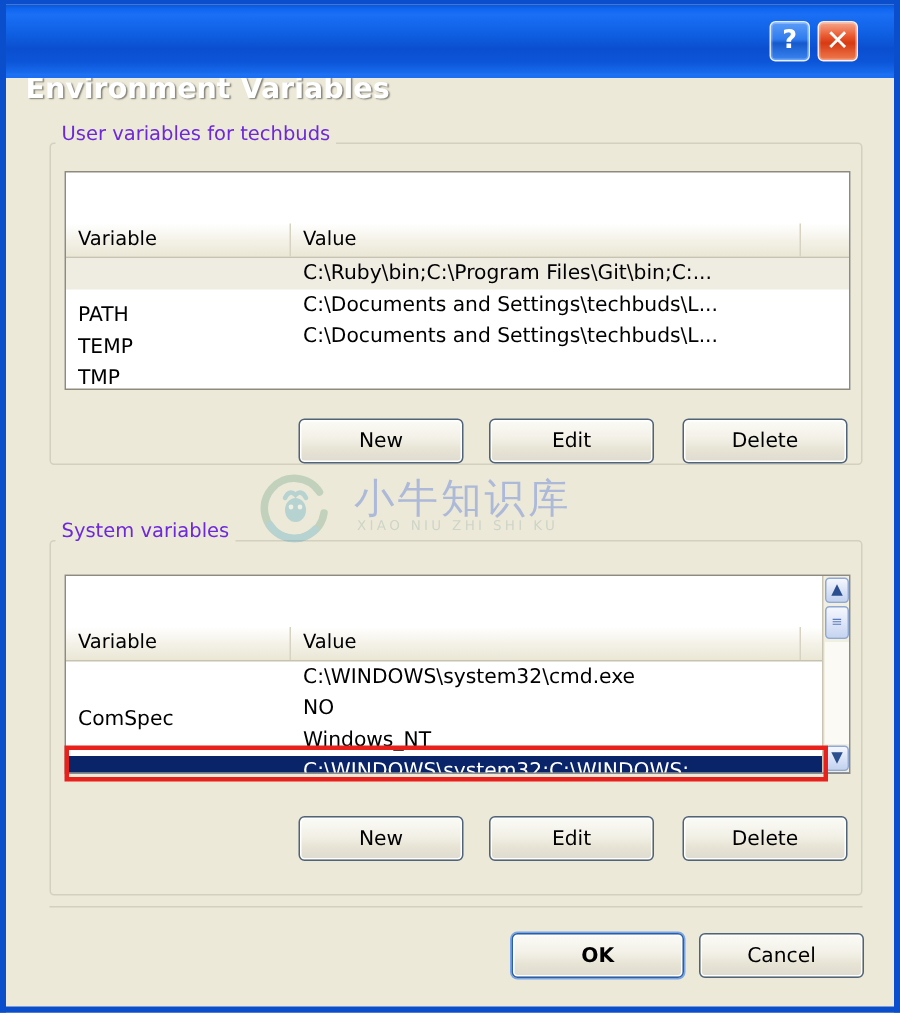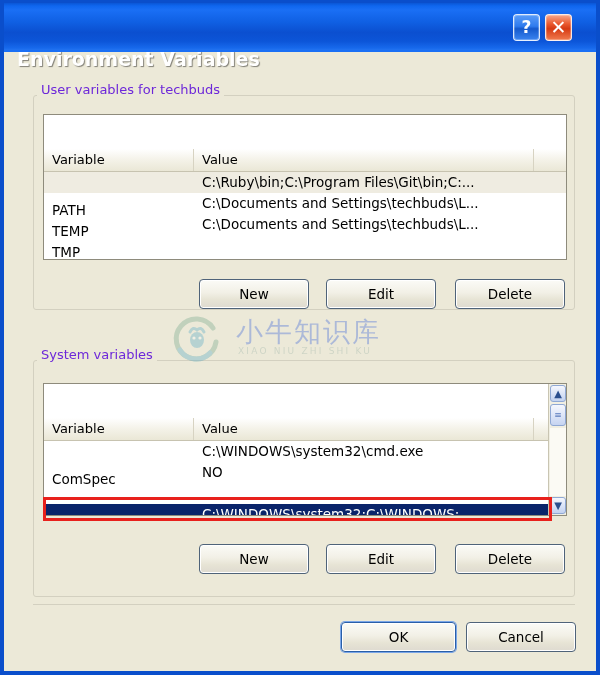--- a/index.html
+++ b/index.html
@@ -273,20 +273,21 @@
     font-family: "DejaVu Sans", "Liberation Sans", sans-serif;
     display: flex;
     align-items: center;
     justify-content: center;
     cursor: default;
     padding: 0;
   }
   .btn.default {
     border: 1px solid #2a5fa8;
     box-shadow: inset 0 0 0 1px #ffffff, 0 0 0 1px #7aa6e8;
+    font-weight: bold;
   }
 
   #btn-user-new    { left: 195px; top: 279px; width: 110px; }
   #btn-user-edit   { left: 322px; top: 279px; width: 110px; }
   #btn-user-delete { left: 451px; top: 279px; width: 110px; }
 
   #btn-sys-new     { left: 195px; top: 544px; width: 110px; }
   #btn-sys-edit    { left: 322px; top: 544px; width: 110px; }
   #btn-sys-delete  { left: 451px; top: 544px; width: 110px; }
 
@@ -397,20 +398,21 @@
     </div>
     <div class="lv-body">
       <div class="lv-row">
         <span class="cell-var">ComSpec</span>
         <span class="cell-val">C:\WINDOWS\system32\cmd.exe</span>
       </div>
       <div class="lv-row">
         <span class="cell-val">NO</span>
       </div>
       <div class="lv-row">
+        <span class="cell-val">Windows_NT</span>
       </div>
       <div class="lv-row selected">
         <span class="cell-var">Path</span>
         <span class="cell-val">C:\WINDOWS\system32;C:\WINDOWS;...</span>
       </div>
     </div>
 
     <div class="scrollbar">
       <div class="sb-btn sb-up">▲</div>
       <div class="sb-thumb">≡</div>

